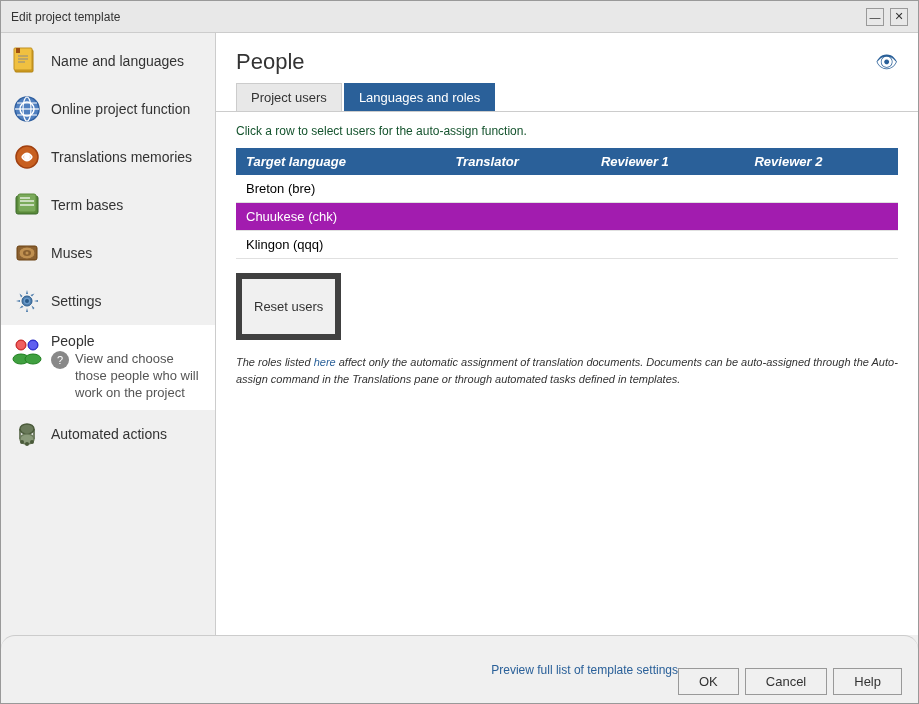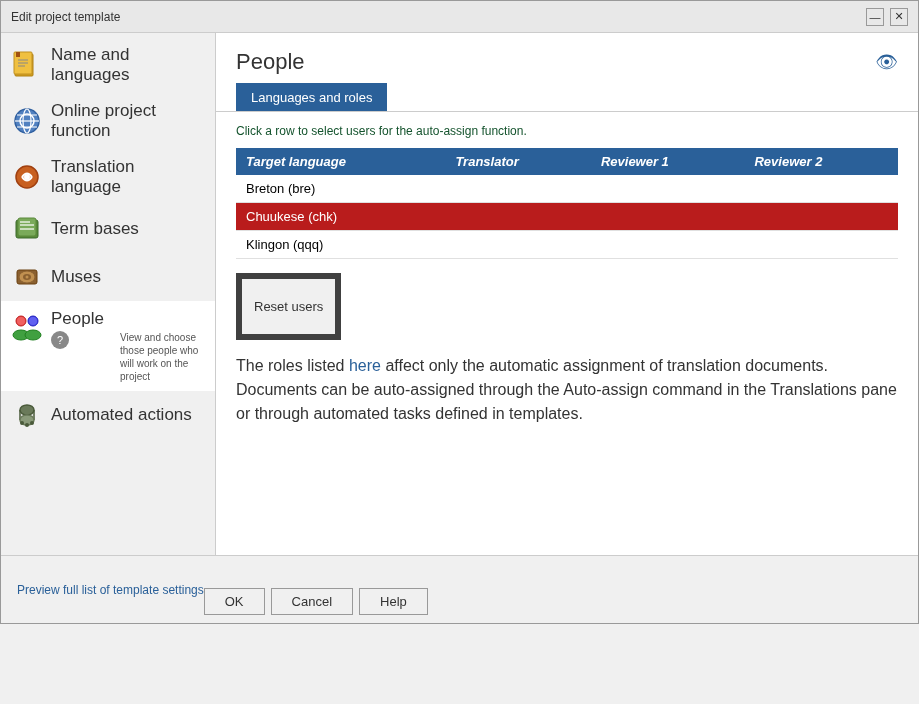--- a/index.html
+++ b/index.html
@@ -6,21 +6,21 @@
     body {
       font-family: 'Segoe UI', Tahoma, Geneva, Verdana, sans-serif;
       font-size: 13px;
       background: #f0f0f0;
       width: 919px;
       height: 704px;
       overflow: hidden;
     }
     .window {
       width: 919px;
-      height: 624px;
+      height: 704px;
       background: #f0f0f0;
       border: 1px solid #999;
       display: flex;
       flex-direction: column;
     }
     .title-bar {
       background: #e8e8e8;
       border-bottom: 1px solid #ccc;
       padding: 6px 10px;
       display: flex;
@@ -73,21 +73,21 @@
     .sidebar-icon {
       width: 32px;
       height: 32px;
       flex-shrink: 0;
       display: flex;
       align-items: center;
       justify-content: center;
       font-size: 20px;
     }
     .sidebar-label {
-      font-size: 17px;
+      font-size: 14px;
       color: #333;
     }
     .sidebar-item-content {
       display: flex;
       flex-direction: column;
     }
     
     .sidebar-people {
       display: flex;
       align-items: flex-start;
@@ -170,53 +170,55 @@
       text-align: left;
       font-weight: bold;
       font-style: italic;
       font-size: 13px;
     }
     .data-table tbody tr {
       border-bottom: 1px solid #e0e0e0;
       cursor: pointer;
     }
     .data-table tbody tr.selected {
-      background: #b91c1c;
+      background: #a21caf;
       color: #fff;
       padding-left: 18px;
     }
     .data-table tbody td {
       padding: 6px 10px;
       font-size: 13px;
     }
     .reset-btn {
       padding: 20px 12px;
       border: 6px solid #404040;
       background: #f0f0f0;
       cursor: pointer;
       font-size: 13px;
       color: #333;
       margin-bottom: 14px;
     }
     .info-text {
-      font-size: 16px;
+      font-size: 11px;
       color: #333;
       line-height: 1.5;
+      font-style: italic;
     }
     .info-text span.link-text {
       color: #2a6099;
     }
     
     .bottom-bar {
       border-top: 1px solid #ccc;
       padding: 8px 16px;
       display: flex;
       align-items: center;
-      justify-content: flex-start;
-      background: #f0f0f0;
+      justify-content: flex-end;
+      background: #f0f0f0;
+      border-radius: 14px;
     }
     .preview-link {
       color: #2a6099;
       font-size: 12px;
       cursor: pointer;
       text-decoration: none;
     }
     .bottom-buttons {
       display: flex;
       gap: 6px;
@@ -305,21 +307,21 @@
       <div class="sidebar-item">
         <div class="sidebar-icon">
           <svg width="30" height="30" viewBox="0 0 30 30">
             <circle cx="15" cy="15" r="11" fill="#c86020" stroke="#a04010" stroke-width="1.5"></circle>
             <path d="M10 15 Q15 8 20 15" fill="none" stroke="#fff" stroke-width="2"></path>
             <path d="M10 15 Q15 22 20 15" fill="none" stroke="#fff" stroke-width="2"></path>
             <circle cx="15" cy="15" r="3" fill="#fff"></circle>
           </svg>
         </div>
         <div class="sidebar-item-content">
-          <span class="sidebar-label">Translation language</span>
+          <span class="sidebar-label">Translations memories</span>
         </div>
       </div>
 
       <div class="sidebar-item">
         <div class="sidebar-icon">
           <svg width="30" height="30" viewBox="0 0 30 30">
             <rect x="4" y="6" width="22" height="18" rx="2" fill="#5a8a3a" stroke="#3a6a2a" stroke-width="1"></rect>
             <rect x="6" y="4" width="18" height="18" rx="2" fill="#7aaa5a" stroke="#5a8a3a" stroke-width="1"></rect>
             <line x1="8" y1="11" x2="22" y2="11" stroke="#fff" stroke-width="1.2"></line>
             <line x1="8" y1="15" x2="22" y2="15" stroke="#fff" stroke-width="1.2"></line>
@@ -338,37 +340,57 @@
             <ellipse cx="15" cy="15" rx="8" ry="6" fill="#c09050" stroke="#8a6030" stroke-width="1"></ellipse>
             <ellipse cx="15" cy="15" rx="4" ry="3" fill="#8a6030"></ellipse>
             <circle cx="15" cy="15" r="1.5" fill="#c09050"></circle>
           </svg>
         </div>
         <div class="sidebar-item-content">
           <span class="sidebar-label">Muses</span>
         </div>
       </div>
 
+      <div class="sidebar-item">
+        <div class="sidebar-icon">
+          <svg width="30" height="30" viewBox="0 0 30 30">
+            <circle cx="15" cy="15" r="5" fill="#4a7aaa" stroke="#2a5a8a" stroke-width="1"></circle>
+            <path d="M15 4 L16 8 L14 8 Z" fill="#4a7aaa"></path>
+            <path d="M15 22 L16 26 L14 26 Z" fill="#4a7aaa"></path>
+            <path d="M4 15 L8 14 L8 16 Z" fill="#4a7aaa"></path>
+            <path d="M22 15 L26 14 L26 16 Z" fill="#4a7aaa"></path>
+            <path d="M7.5 7.5 L10.5 10 L9 11.5 Z" fill="#4a7aaa"></path>
+            <path d="M19.5 19.5 L22.5 22 L21 23.5 Z" fill="#4a7aaa"></path>
+            <path d="M22.5 7.5 L20 10.5 L18.5 9 Z" fill="#4a7aaa"></path>
+            <path d="M7.5 22.5 L10 19.5 L11.5 21 Z" fill="#4a7aaa"></path>
+            <circle cx="15" cy="15" r="4" fill="#6a9aca" stroke="#4a7aaa" stroke-width="1"></circle>
+            <circle cx="15" cy="15" r="2" fill="#2a5a8a"></circle>
+          </svg>
+        </div>
+        <div class="sidebar-item-content">
+          <span class="sidebar-label">Settings</span>
+        </div>
+      </div>
 
       <div class="sidebar-people">
         <div class="sidebar-icon">
           <svg width="32" height="32" viewBox="0 0 32 32">
             <circle cx="10" cy="10" r="5" fill="#e04040" stroke="#c02020" stroke-width="1"></circle>
             <circle cx="22" cy="10" r="5" fill="#4040e0" stroke="#2020c0" stroke-width="1"></circle>
             <ellipse cx="10" cy="24" rx="8" ry="5" fill="#40a040" stroke="#208020" stroke-width="1"></ellipse>
             <ellipse cx="22" cy="24" rx="8" ry="5" fill="#40a040" stroke="#208020" stroke-width="1"></ellipse>
             <circle cx="10" cy="10" r="4" fill="#f06060"></circle>
             <circle cx="22" cy="10" r="4" fill="#6060f0"></circle>
           </svg>
         </div>
         <div class="sidebar-item-content">
           <span class="sidebar-label">People</span>
           <div class="people-info-row">
             <div class="help-circle">?</div>
-            <span class="sidebar-desc" style="font-size:10px;color:#555;line-height:1.3;margin-left:45px;">View and choose those people who will work on the project</span>
+            <span class="sidebar-desc" style="font-size:13px;color:#555;line-height:1.3;">View and choose those people who will work on the project</span>
           </div>
         </div>
       </div>
 
       <div class="sidebar-item">
         <div class="sidebar-icon">
           <svg width="30" height="30" viewBox="0 0 30 30">
             <ellipse cx="15" cy="10" rx="7" ry="5" fill="#6a7a5a" stroke="#4a5a3a" stroke-width="1.5"></ellipse>
             <line x1="8" y1="10" x2="8" y2="20" stroke="#4a5a3a" stroke-width="1.5"></line>
             <line x1="22" y1="10" x2="22" y2="20" stroke="#4a5a3a" stroke-width="1.5"></line>
@@ -384,20 +406,21 @@
       </div>
     </div>
 
     <div class="main-content">
       <div class="main-header">
         <h1 class="main-title">People</h1>
         <span class="eye-icon">👁</span>
       </div>
 
       <div class="tabs-bar">
+        <div class="tab">Project users</div>
         <div class="tab active">Languages and roles</div>
       </div>
 
       <div class="main-body">
         <p class="instruction-text">Click a row to select users for the auto-assign function.</p>
 
         <table class="data-table">
           <thead>
             <tr>
               <th>Target language</th>

